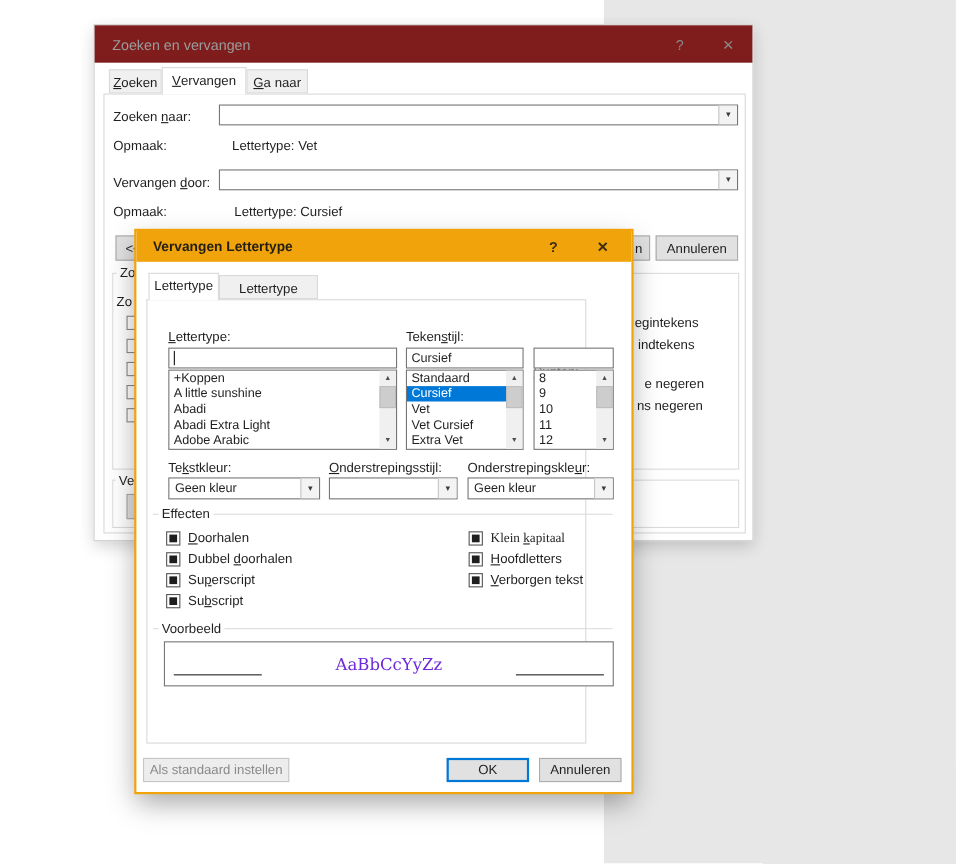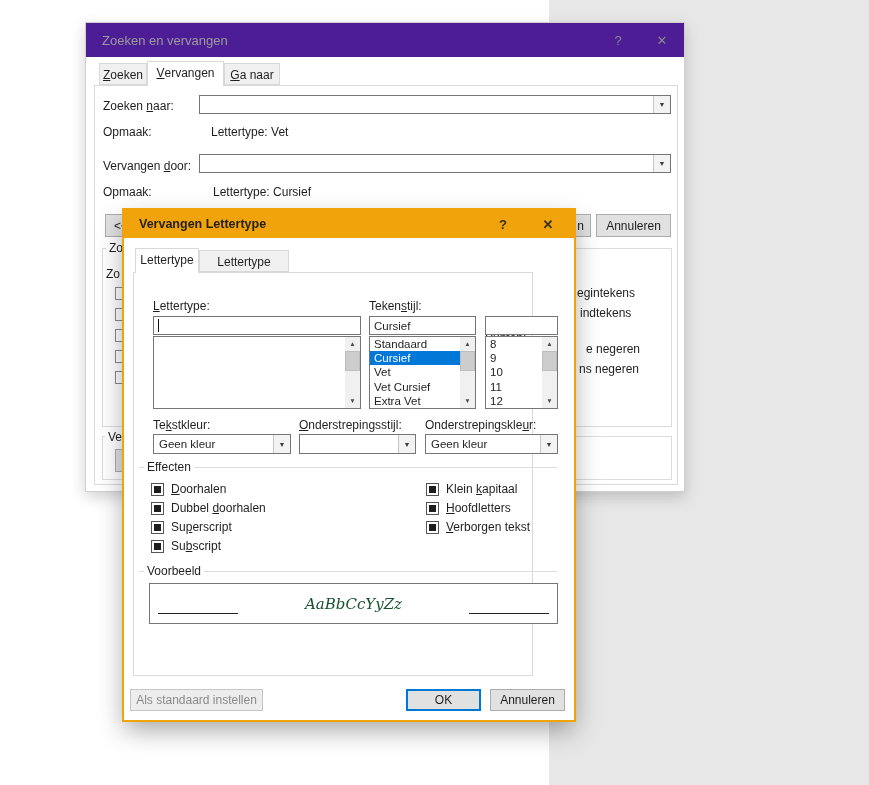--- a/index.html
+++ b/index.html
@@ -3,21 +3,21 @@
 <meta charset="utf-8">
 <style>
   *{margin:0;padding:0;box-sizing:border-box;}
   body{font-family:"Liberation Sans",sans-serif;background:#ffffff;}
   .screen{position:relative;width:869px;height:785px;overflow:hidden;background:#fff;color:#1f1f1f;font-size:12px;}
   .backdrop-right{position:absolute;left:549px;top:0;width:320px;height:785px;background:#e7e7e7;z-index:0;}
   .dialog{position:absolute;background:#fff;}
   .find-dialog{border:1px solid #cfcfcf;box-shadow:0 5px 14px rgba(0,0,0,.18);z-index:1;}
   .font-dialog{box-shadow:0 0 0 2px #f0a30a,0 10px 24px rgba(0,0,0,.35);z-index:10;}
   .titlebar{position:absolute;left:0;top:0;right:0;display:flex;align-items:center;}
-  .find-titlebar{height:34px;background:#4c1d95;}
+  .find-titlebar{height:34px;background:#7f1d1d;}
   .find-titlebar .title{margin-left:16px;font-size:13px;color:#9b9b9b;white-space:nowrap;}
   .font-titlebar{height:28px;background:#f0a30a;}
   .font-titlebar .title{margin-left:15px;font-size:12.5px;font-weight:700;color:#241f12;white-space:nowrap;}
   .tb-btn{position:absolute;width:30px;display:flex;align-items:center;justify-content:center;font-size:13px;cursor:default;}
   .find-dialog .tb-btn{color:#8a8a8a;}
   .font-dialog .tb-btn{color:#3a2f10;font-weight:700;}
   .tab{position:absolute;background:#f0f0f0;border:1px solid #d9d9d9;font-size:12px;display:flex;align-items:flex-start;justify-content:center;padding-top:4px;z-index:1;white-space:nowrap;}
   .tab.active{background:#fff;border-bottom:none;z-index:3;}
   .tabpage{position:absolute;border:1px solid #d9d9d9;background:#fff;z-index:2;}
   .lbl{position:absolute;font-size:12px;white-space:nowrap;line-height:14px;}
@@ -42,21 +42,21 @@
   .check .box{width:13px;height:13px;border:1px solid #555;background:#fff;margin-right:7px;position:relative;flex:0 0 13px;}
   .check .box.filled::after{content:"";position:absolute;left:2px;top:2px;right:2px;bottom:2px;background:#1e1e1e;}
   .box-solo{position:absolute;width:13px;height:13px;border:1px solid #8a8a8a;background:#fff;}
   .frag{position:absolute;font-size:12px;white-space:nowrap;line-height:14px;}
   .btn{position:absolute;background:#e1e1e1;border:1px solid #acacac;display:flex;align-items:center;justify-content:center;font-size:12px;overflow:hidden;white-space:nowrap;color:#1f1f1f;}
   .btn.default{border:2px solid #0078d7;}
   .btn.dim{background:#ededed;border-color:#c6c6c6;color:#8a8a8a;}
   .btn.sliver-left{justify-content:flex-start;padding-left:8px;}
   .btn.sliver-right{justify-content:flex-end;padding-right:6px;}
   .preview-box{position:absolute;border:1px solid #767676;background:#fff;}
-  .preview-text{position:absolute;left:0;right:0;top:0;bottom:0;display:flex;align-items:center;justify-content:center;font-family:"DejaVu Serif",serif;font-style:italic;font-size:15px;color:#14532d;}
+  .preview-text{position:absolute;left:0;right:0;top:0;bottom:0;display:flex;align-items:center;justify-content:center;font-family:"DejaVu Serif",serif;font-size:15px;color:#6d28d9;}
   .pline{position:absolute;height:1px;background:#222;}
   u{text-decoration:underline;}
 </style>
 </head>
 <body>
 
 <div class="screen">
   <div class="backdrop-right"></div>
 
   <section class="dialog find-dialog" style="left:85px;top:22px;width:600px;height:470px;">
@@ -123,20 +123,27 @@
     <div class="tab" style="left:75px;top:40px;width:90px;height:22px;">Lettertype</div>
 
     <div class="tabpage" style="left:9px;top:62px;width:400px;height:404px;">
 
       <span class="lbl" style="left:19px;top:26px;"><u>L</u>ettertype:</span>
       <div class="textbox" style="left:19px;top:43px;width:208px;height:19px;">
         <span class="caret"></span>
         <span></span>
       </div>
       <div class="listbox" style="left:19px;top:63px;width:208px;height:73px;">
+        <div class="list-rows">
+          <div class="list-item">+Koppen</div>
+          <div class="list-item">A little sunshine</div>
+          <div class="list-item">Abadi</div>
+          <div class="list-item">Abadi Extra Light</div>
+          <div class="list-item">Adobe Arabic</div>
+        </div>
         <div class="vscroll">
           <span class="arr up">▲</span>
           <span class="thumb"></span>
           <span class="arr down">▼</span>
         </div>
       </div>
 
       <span class="lbl" style="left:235px;top:26px;">Teken<u>s</u>tijl:</span>
       <div class="textbox" style="left:235px;top:43px;width:107px;height:19px;">
         <span>Cursief</span>
@@ -206,21 +213,21 @@
       </label>
       <label class="check" style="left:17px;top:247px;">
         <span class="box filled"></span>
         <span>Su<u>p</u>erscript</span>
       </label>
       <label class="check" style="left:17px;top:266px;">
         <span class="box filled"></span>
         <span>Su<u>b</u>script</span>
       </label>
 
-      <label class="check" style="left:292px;top:209px;">
+      <label class="check" style="left:292px;top:209px;font-family:Liberation Serif, serif;">
         <span class="box filled"></span>
         <span>Klein <u>k</u>apitaal</span>
       </label>
       <label class="check" style="left:292px;top:228px;">
         <span class="box filled"></span>
         <span><u>H</u>oofdletters</span>
       </label>
       <label class="check" style="left:292px;top:247px;">
         <span class="box filled"></span>
         <span><u>V</u>erborgen tekst</span>

